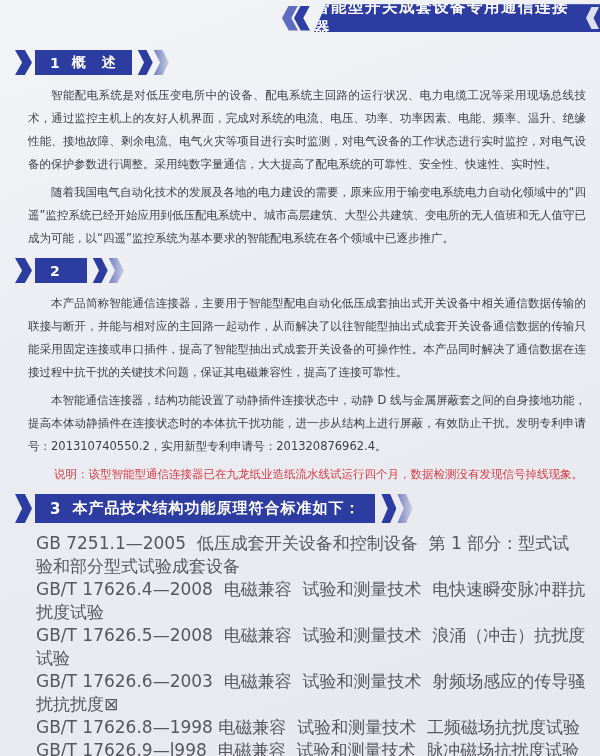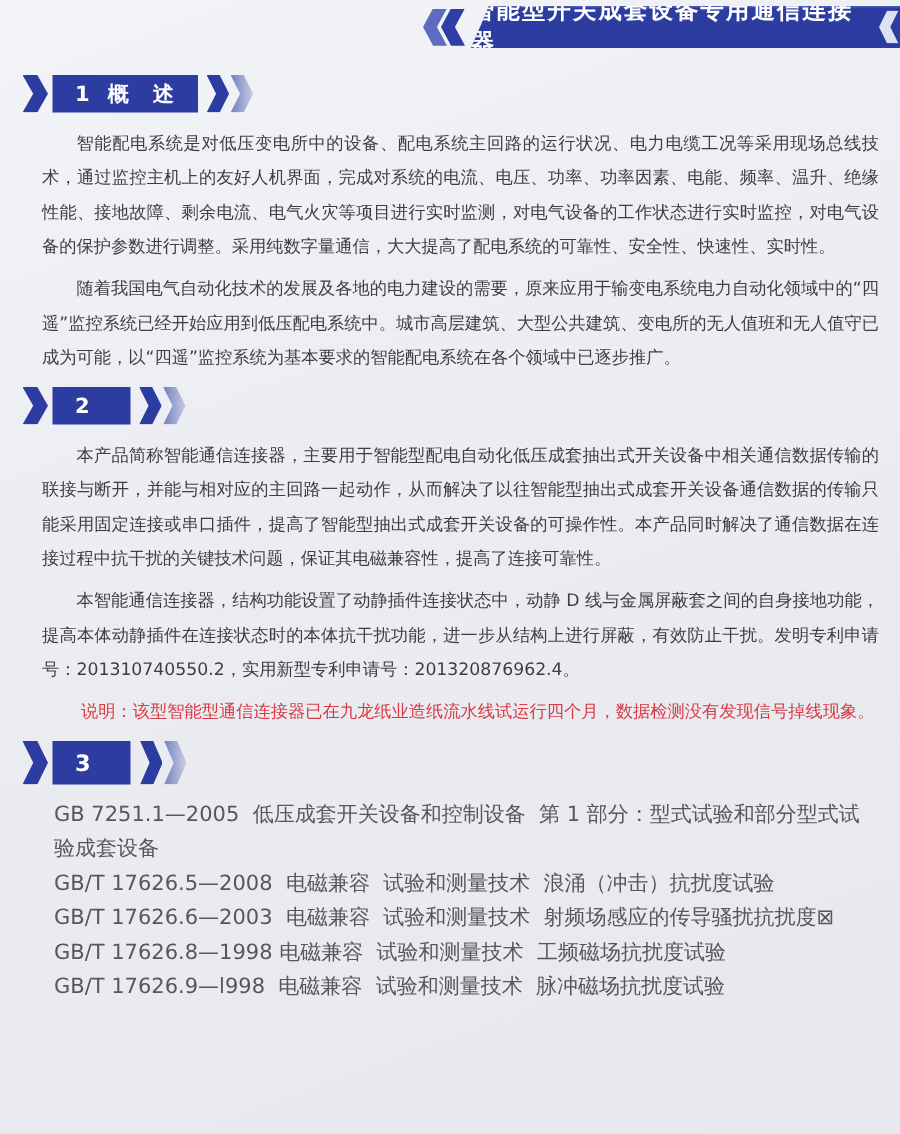--- a/index.html
+++ b/index.html
@@ -34,21 +34,21 @@
   .sec-a{width:15px;height:25px;background:#2c3ca1;margin-left:6px;}
   .sec-b{width:15px;height:25px;background:linear-gradient(90deg,#7280c3,#c9cde0);margin-left:1px;}
   .sec3 .sec-badge{height:29px;font-size:15px;}
   .sec3 .sec-pre,.sec3 .sec-a,.sec3 .sec-b{height:29px;}
 
   
   p.body{margin:0 0 5px 0;text-indent:2em;font-size:11.5px;line-height:23px;
     color:#3d3e44;text-align:justify;}
   .note{color:#d93a43;font-size:11.5px;line-height:23px;text-indent:2em;margin:5px 0 2px 0;font-weight:500;text-align:center;}
   .standards{padding-left:8px;margin-top:3px;}
-  .std{font-size:14px;line-height:23px;color:#56575e;white-space:pre-wrap;}
+  .std{font-size:17px;line-height:23px;color:#56575e;white-space:pre-wrap;}
 </style>
 </head>
 <body>
 
 <div class="page">
 
   <div class="topbar">
     <span class="chev chev-l tb-chev1"></span>
     <span class="chev chev-l tb-chev2"></span>
     <div class="tb-band">
@@ -82,27 +82,29 @@
     </div>
 
     <p class="body">本产品简称智能通信连接器，主要用于智能型配电自动化低压成套抽出式开关设备中相关通信数据传输的联接与断开，并能与相对应的主回路一起动作，从而解决了以往智能型抽出式成套开关设备通信数据的传输只能采用固定连接或串口插件，提高了智能型抽出式成套开关设备的可操作性。本产品同时解决了通信数据在连接过程中抗干扰的关键技术问题，保证其电磁兼容性，提高了连接可靠性。</p>
     <p class="body">本智能通信连接器，结构功能设置了动静插件连接状态中，动静 D 线与金属屏蔽套之间的自身接地功能，提高本体动静插件在连接状态时的本体抗干扰功能，进一步从结构上进行屏蔽，有效防止干扰。发明专利申请号：201310740550.2，实用新型专利申请号：201320876962.4。</p>
     <p class="note">说明：该型智能型通信连接器已在九龙纸业造纸流水线试运行四个月，数据检测没有发现信号掉线现象。</p>
 
     <div class="sec-header sec3">
       <span class="chev chev-r sec-pre"></span>
       <div class="sec-badge">
         <span class="sec-num">3</span>
+        <span>本产品技术结构功能原理符合标准如下：</span>
       </div>
       <span class="chev chev-r sec-a"></span>
       <span class="chev chev-r sec-b"></span>
     </div>
 
     <div class="standards">
       <div class="std">GB 7251.1—2005  低压成套开关设备和控制设备  第 1 部分：型式试验和部分型式试验成套设备</div>
+      <div class="std">GB/T 17626.4—2008  电磁兼容  试验和测量技术  电快速瞬变脉冲群抗扰度试验</div>
       <div class="std">GB/T 17626.5—2008  电磁兼容  试验和测量技术  浪涌（冲击）抗扰度试验</div>
       <div class="std">GB/T 17626.6—2003  电磁兼容  试验和测量技术  射频场感应的传导骚扰抗扰度⊠</div>
       <div class="std">GB/T 17626.8—1998 电磁兼容  试验和测量技术  工频磁场抗扰度试验</div>
       <div class="std">GB/T 17626.9—l998  电磁兼容  试验和测量技术  脉冲磁场抗扰度试验</div>
     </div>
 
   </div>
 </div>
 
 </body></html>

